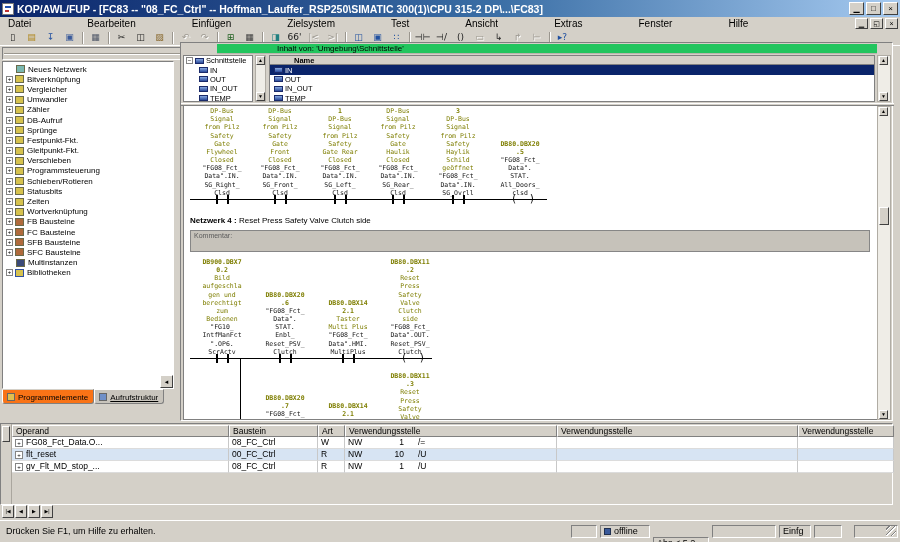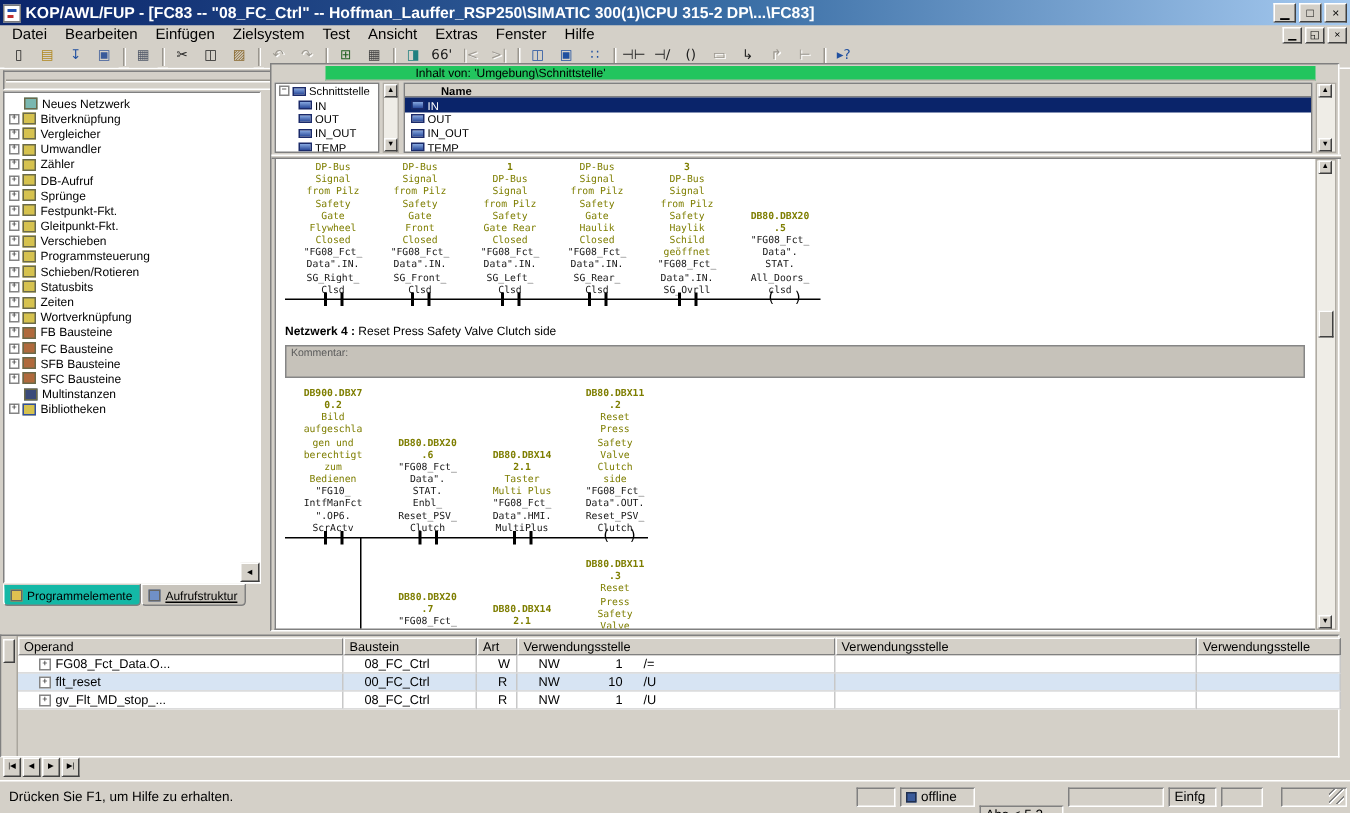--- a/index.html
+++ b/index.html
@@ -12,21 +12,21 @@
   .appicon{width:12px;height:12px;background:#fff;border:1px solid #7b7b7b;margin-right:3px;position:relative;flex:none;}
   .appicon i{position:absolute;display:block;}
   .appicon .a1{left:2px;top:2px;width:6px;height:2px;background:#2050b0;}
   .appicon .a2{left:2px;top:6px;width:4px;height:2px;background:#c03030;}
   .title-text{color:#fff;font-size:10.5px;font-weight:bold;white-space:nowrap;overflow:hidden;flex:1;}
   .winbtns{display:flex;gap:2px;flex:none;}
   .wbtn{width:15px;height:13px;background:#d4d0c8;border:1px solid;border-color:#fff #404040 #404040 #fff;
     font-size:8px;line-height:11px;text-align:center;padding:0;font-family:inherit;}
   
   .menubar{position:absolute;left:0;top:17px;width:900px;height:13px;display:flex;align-items:center;
-    padding:0 2px;font-size:10px;background:#d4d0c8;}
+    padding:0 2px;font-size:10px;background:#d4d0c8;gap:44px;}
   .mi{padding:0 6px;white-space:nowrap;}
   .menubar .winbtns{margin-left:auto;}
   .mdibtn{width:13px;height:11px;font-size:7px;line-height:9px;}
   
   .toolbar{position:absolute;left:0;top:30px;width:900px;height:16px;display:flex;align-items:center;
     padding:0 3px;border-bottom:1px solid #fff;}
   .tbb{width:19px;height:15px;background:#d4d0c8;border:1px solid #d4d0c8;padding:0;margin:0;
     font-size:9px;line-height:13px;text-align:center;color:#202020;font-family:"DejaVu Sans",sans-serif;flex:none;}
   .tbb.dis .tbg{color:#9c9890;text-shadow:1px 1px 0 #fff;}
   .tbsep{width:7px;height:14px;flex:none;position:relative;}
@@ -51,21 +51,21 @@
   .ticon.blk{background:#b06a3c;}
   .ticon.multi{background:#3a4a78;}
   .ticon.lib{background:#d6c24e;border-color:#3050a0;}
   .tlabel{font-size:8px;}
   .tree-corner{position:absolute;left:160px;top:375px;width:13px;height:13px;background:#d4d0c8;
     border:1px solid;border-color:#fff #404040 #404040 #fff;font-size:7px;line-height:11px;padding:0;}
   .lefttabs{position:absolute;left:2px;top:389px;width:174px;height:15px;display:flex;}
   .ltab{height:15px;padding:1px 5px 0 4px;font-size:8px;display:flex;align-items:center;gap:3px;
     border:1px solid #808080;border-top-color:#fff;border-left-color:#fff;background:#d4d0c8;
     border-radius:0 0 3px 3px;white-space:nowrap;}
-  .ltab.active{background:#14b8a6;position:relative;z-index:2;border-top-color:#d4d0c8;}
+  .ltab.active{background:#f97316;position:relative;z-index:2;border-top-color:#d4d0c8;}
   .ltab.back{background:#c8c4bc;text-decoration:underline;}
   .ltab .ic{width:8px;height:8px;flex:none;border:1px solid #666;}
   .ic.progel{background:#e0c050;}
   .ic.callst{background:#7090c8;}
   
   .editor{position:absolute;left:180px;top:42px;width:713px;height:379px;background:#d4d0c8;
     border:1px solid;border-color:#808080 #fff #fff #808080;}
   .decl-header{position:absolute;left:36px;top:1px;width:660px;height:10px;background:#22c55e;
     font-size:8px;line-height:10px;padding-left:60px;white-space:nowrap;border-bottom:1px solid #b8b4ac;}
   .decl-tree{position:absolute;left:2px;top:12px;width:70px;height:47px;background:#fff;
@@ -107,21 +107,21 @@
     border:1px solid;border-color:#808080 #fff #fff #808080;}
   .xstrip{position:absolute;left:0;top:0;width:11px;height:80px;background:#d4d0c8;border-right:1px solid #aaa69e;}
   .xgrip{position:absolute;left:1px;top:2px;width:8px;height:16px;background:#d4d0c8;border:1px solid;border-color:#fff #404040 #404040 #fff;}
   .xhead{position:absolute;left:11px;top:1px;height:12px;display:flex;}
   .xh{height:12px;background:#d4d0c8;border:1px solid;border-color:#fff #808080 #808080 #fff;
     font-size:8.5px;line-height:10px;padding-left:3px;white-space:nowrap;overflow:hidden;}
   .xrows{position:absolute;left:11px;top:13px;}
   .xrow{display:flex;height:12px;background:#fff;}
   .xrow.selected{background:#d7e4f3;}
   .xc{height:12px;border-right:1px solid #c8c8c8;border-bottom:1px solid #dcdcdc;font-size:8.5px;line-height:11px;
-    padding-left:14px;white-space:nowrap;overflow:hidden;display:flex;align-items:center;}
+    padding-left:3px;white-space:nowrap;overflow:hidden;display:flex;align-items:center;}
   .xexp{width:8px;height:8px;border:1px solid #848484;background:#fff;font-size:6px;line-height:6px;
     text-align:center;margin-right:3px;flex:none;}
   .usage-nw{width:22px;}
   .usage-n{width:34px;text-align:right;}
   .usage-op{padding-left:14px;}
   
   .btabrow{position:absolute;left:0;top:505px;width:900px;height:15px;display:flex;align-items:flex-start;padding-left:2px;}
   .navb{width:12px;height:13px;background:#d4d0c8;border:1px solid;border-color:#fff #404040 #404040 #fff;
     font-size:5px;line-height:11px;text-align:center;padding:0;margin-right:1px;flex:none;}
   .btab{height:13px;padding:0 16px;font-size:9px;line-height:12px;white-space:nowrap;background:#cbc7bf;

